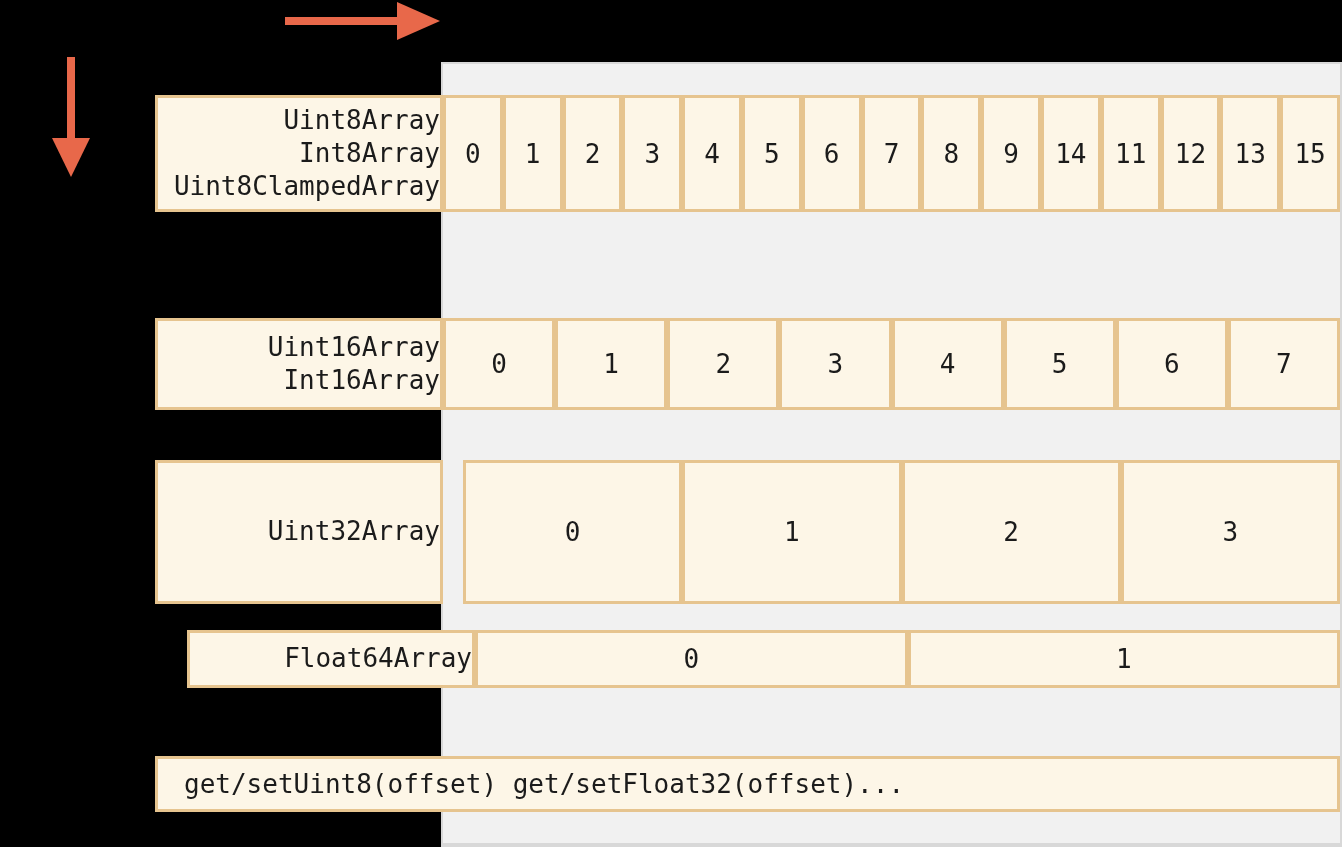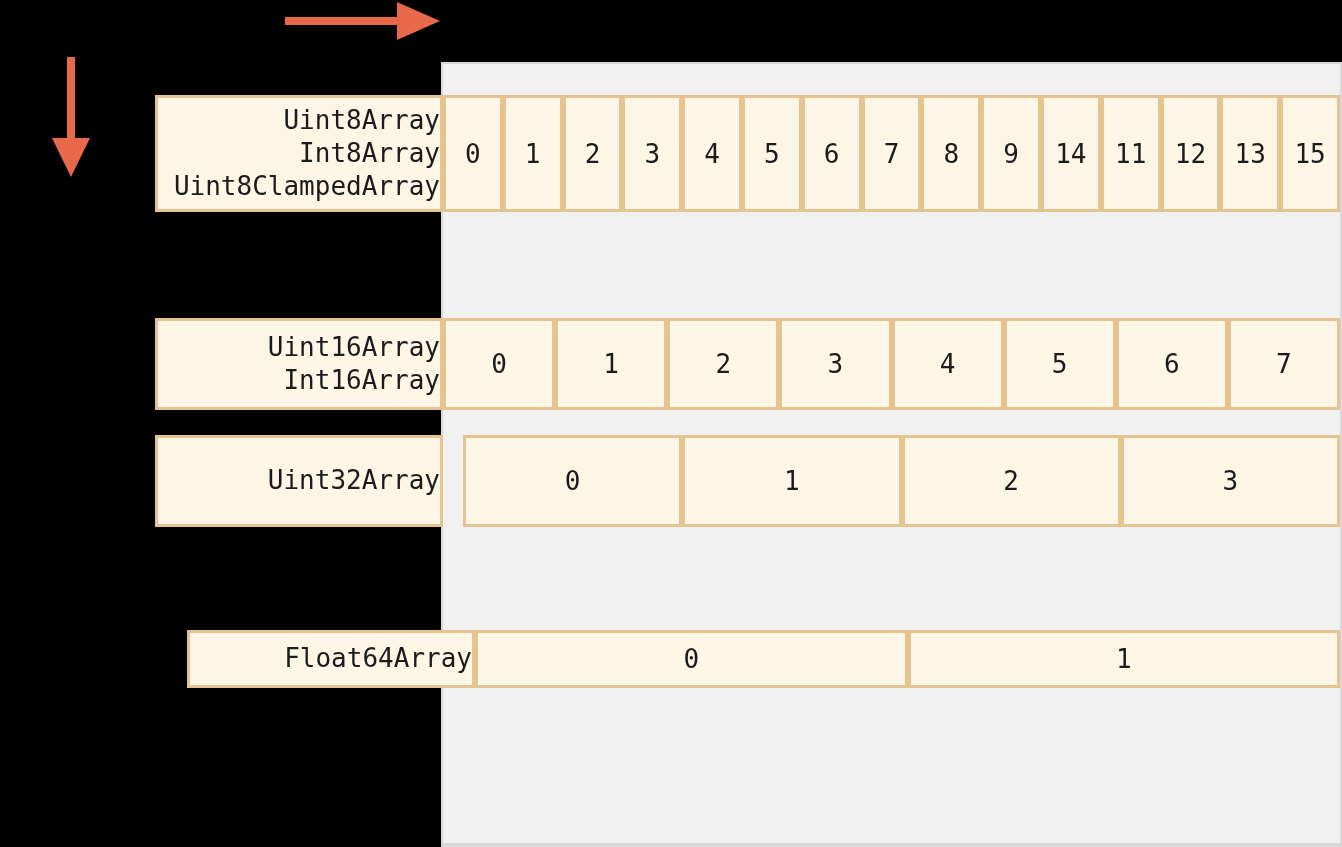--- a/index.html
+++ b/index.html
@@ -21,21 +21,21 @@
     border: solid var(--panel-edge, #d8d8d8);
     border-width: 2px 2px 4px 2px;
   }
   
   .view-row {
     position: absolute; left: 155px; width: 1185px;
     display: flex; align-items: stretch;
   }
   .row1 { top: 95px;  height: 117px; }
   .row2 { top: 281px; height: 92px; margin-top: 37px;  }
-  .row3 { top: 435px; height: 92px; gap: 20px; }
+  .row3 { top: 460px; height: 144px; gap: 20px; }
   .row4 { top: 630px; height: 58px; padding-left: 32px;  }
   .row5 { top: 756px; height: 56px;  }
   .label-box {
     flex: 0 0 288px; width: 288px;
     background: var(--cell-fill, #fdf6e7);
     border: 3px solid var(--cell-border, #e6c48f);
     display: flex; flex-direction: column;
     justify-content: center; align-items: flex-end;
     font-size: 26px; line-height: 1.28;
     color: var(--text, #1b1b1b);
@@ -141,15 +141,18 @@
       <div class="view-row row4">
         <div class="label-box">
           <div>Float64Array</div>
         </div>
         <div class="cells">
           <div class="cell">0</div>
           <div class="cell">1</div>
         </div>
       </div>
       <div class="view-row row5">
+        <div class="cells left">
+          <div class="cell">get/setUint8(offset) get/setFloat32(offset)...</div>
+        </div>
       </div>
     </div>
 </div>
 
 </body></html>

